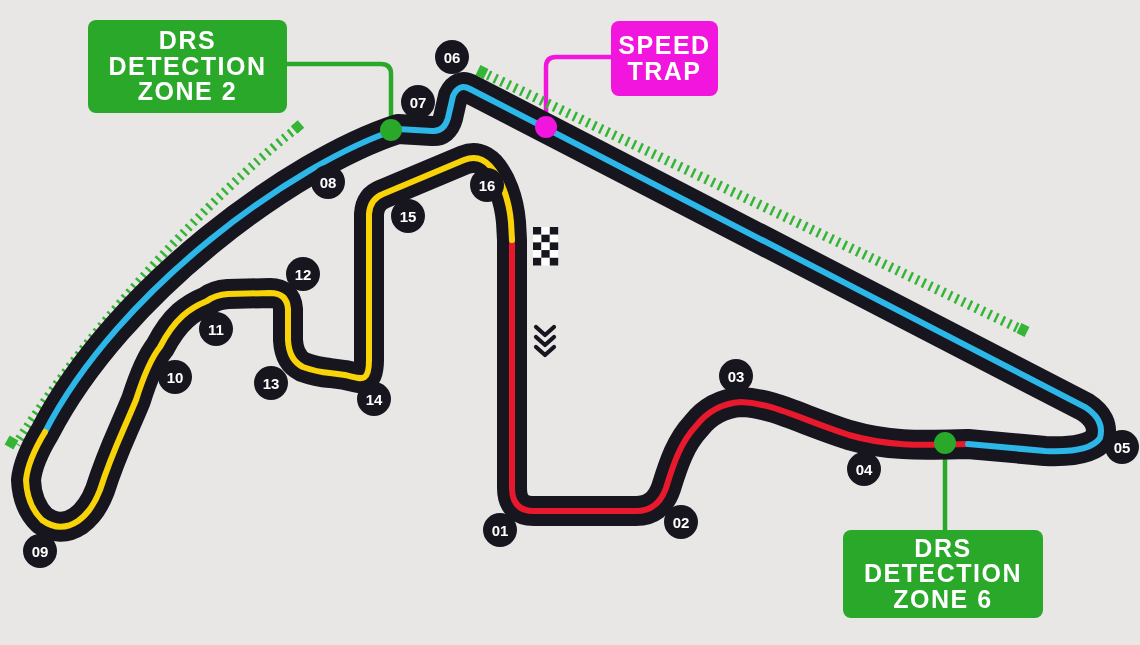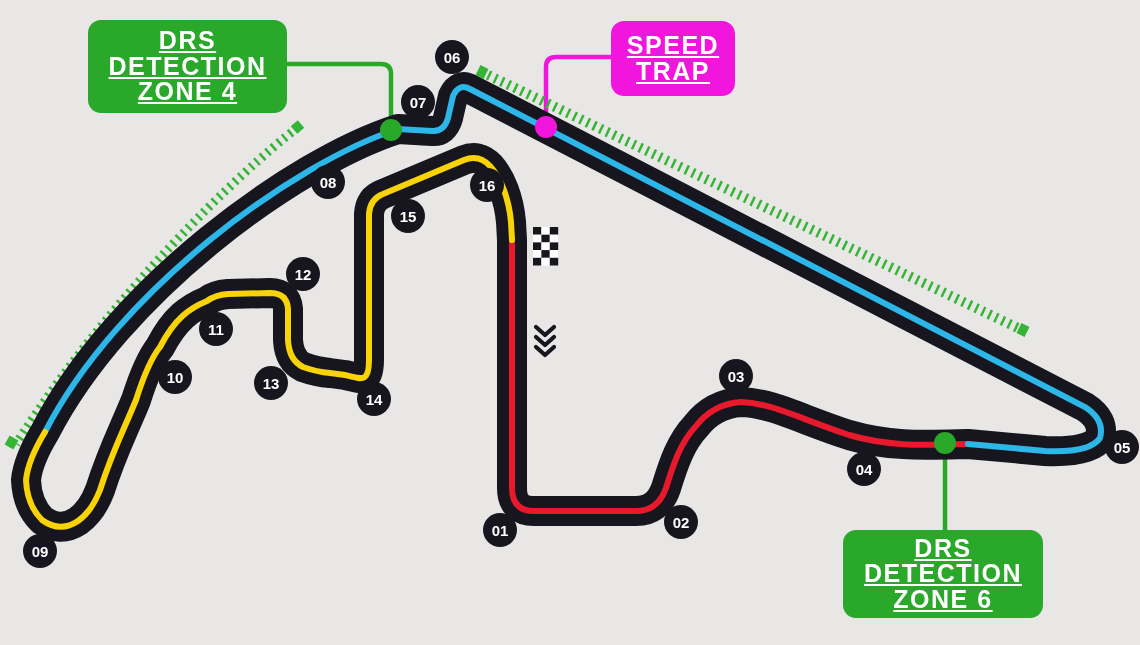--- a/index.html
+++ b/index.html
@@ -1,27 +1,26 @@
 <!DOCTYPE html>
 <html><head>
 <meta charset="utf-8">
 <style>
   html,body{margin:0;padding:0;}
   body{font-family:"Liberation Sans",sans-serif;background:#e8e7e6;}
   .stage{position:relative;width:1140px;height:645px;background:#e8e7e6;overflow:hidden;}
   .stage svg{position:absolute;left:0;top:0;}
   .callout{
-    position:absolute;border-radius:13px;display:flex;flex-direction:column;
+    position:absolute;border-radius:8px;display:flex;flex-direction:column;
     align-items:center;justify-content:center;color:#fff;font-weight:bold;
     text-align:center;font-size:25px;line-height:1.02;letter-spacing:1.5px;
     font-family:"Liberation Sans",sans-serif;
-    text-decoration:underline;
   }
   #drs2-box{left:88px;top:20px;width:199px;height:93px;background:#2aa82a;}
-  #speedtrap-box{left:611px;top:21px;width:124px;height:75px;background:#f215dd;}
+  #speedtrap-box{left:611px;top:21px;width:107px;height:75px;background:#f215dd;}
   #drs1-box{left:843px;top:530px;width:200px;height:88px;background:#2aa82a;}
   #corners text{
     fill:#ffffff;font-size:15px;font-weight:bold;text-anchor:middle;
     font-family:"Liberation Sans",sans-serif;
   }
 </style>
 </head>
 <body>
 
 <div class="stage">
@@ -158,21 +157,21 @@
         <g>
           <circle cx="487" cy="185" r="17" fill="#17161f"></circle>
           <text x="487" y="190.5">16</text>
         </g>
       </g>
   </svg>
 
   <div class="callout" id="drs2-box">
     <span>DRS</span>
     <span>DETECTION</span>
-    <span>ZONE 4</span>
+    <span>ZONE 2</span>
   </div>
 
   <div class="callout" id="speedtrap-box">
     <span>SPEED</span>
     <span>TRAP</span>
   </div>
 
   <div class="callout" id="drs1-box">
     <span>DRS</span>
     <span>DETECTION</span>

